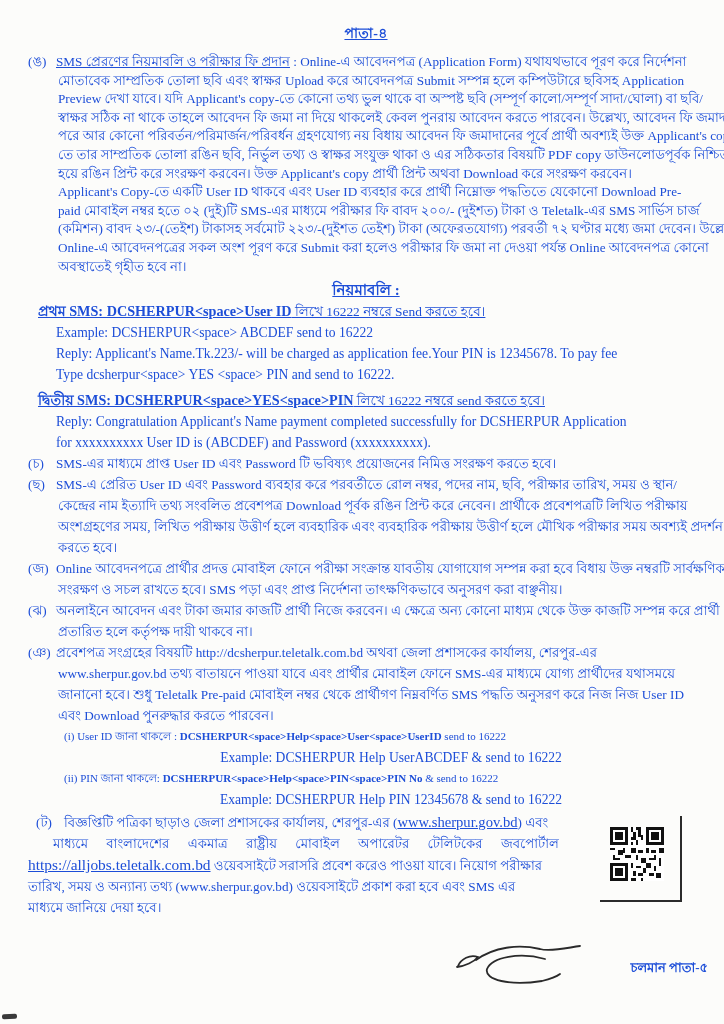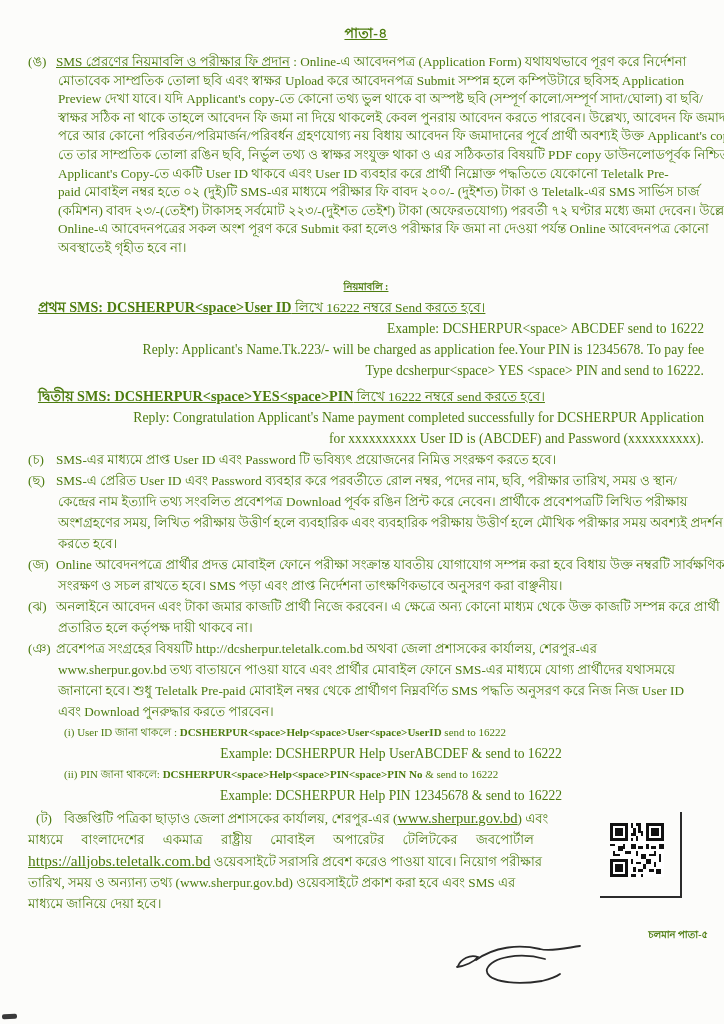--- a/index.html
+++ b/index.html
@@ -1,61 +1,61 @@
 <!DOCTYPE html>
 <html><head>
 <meta charset="utf-8">
 <style>
   html,body{margin:0;padding:0;background:#e8e8e8;}
   .page{
     position:relative;
     width:724px;height:1024px;
     background:#fcfcfa;
     font-family:"Liberation Serif","DejaVu Serif",serif;
-    color:#4d7c0f;
+    color:#1d4ed8;
     overflow:hidden;
     margin:0 auto;
   }
   .content{position:absolute;top:22px;left:28px;width:676px;}
   .hdr{
     text-align:center;font-weight:700;font-size:14px;
     text-decoration:underline;margin-bottom:7px;letter-spacing:.3px;
   }
   .ln{font-size:13.2px;line-height:18.6px;white-space:nowrap;}
   .rules .ln,.itm .ln,.help-block .ln,.ta-wrap .ln{line-height:21px;}
   .ind{padding-left:30px;}
   .marker{display:inline-block;min-width:28px;}
   .u{text-decoration:underline;}
   .b{font-weight:700;}
   .center-head{
-    text-align:center;font-weight:700;font-size:10px;line-height:21px;
-    margin-top:18px;
+    text-align:center;font-weight:700;font-size:15px;line-height:21px;
+    margin-top:4px;
   }
   .center-head span{text-decoration:underline;}
   .sms-line{padding-left:10px;font-size:13.4px;text-decoration:underline;}
   .sms-line .b{font-size:14.2px;}
-  .ind2{padding-left:28px;font-size:13.6px;text-align:right;}
+  .ind2{padding-left:28px;font-size:13.6px;}
   .gap6{margin-top:5px;}
   .help-line{padding-left:36px;font-size:11px;}
   .help-ex{padding-left:50px;font-size:13.6px;text-align:center;}
   .lat{font-size:14.6px;}
   .lat-big{font-size:15.4px;}
   .ta-wrap{position:relative;margin-top:2px;font-family:Liberation Serif, serif;}
   .ta-wrap .ln{max-width:575px;}
   .ta-first{padding-left:8px;}
-  .jspace{word-spacing:15px;}
+  .jspace{word-spacing:15px;margin-left:25px;}
   .qr-box{position:absolute;left:582px;top:14px;width:54px;height:56px;}
   .corner-bracket{
     position:absolute;left:572px;top:4px;width:80px;height:84px;
     border-right:2px solid #2b2b2b;border-bottom:2px solid #2b2b2b;
   }
   .signature{position:absolute;left:448px;top:936px;width:140px;height:56px;}
   .page-footer{
-    position:absolute;right:16px;top:927px;
-    font-size:10px;font-weight:600;text-align:center;
+    position:absolute;right:16px;top:958px;
+    font-size:13px;font-weight:600;text-align:center;
   }
   .smudge{
     position:absolute;left:2px;top:1014px;width:15px;height:5px;
     background:#3a3a3a;border-radius:2px;transform:rotate(-2deg);
   }
 </style>
 </head>
 <body>
 
 <div class="page">
@@ -65,21 +65,22 @@
 
     <div class="sec-e">
       <div class="ln">
         <span class="marker">(ঙ)</span><span class="u">SMS প্রেরণের নিয়মাবলি ও পরীক্ষার ফি প্রদান</span><span> : Online-এ আবেদনপত্র (Application Form) যথাযথভাবে পূরণ করে নির্দেশনা</span>
       </div>
       <div class="ln ind">মোতাবেক সাম্প্রতিক তোলা ছবি এবং স্বাক্ষর Upload করে আবেদনপত্র Submit সম্পন্ন হলে কম্পিউটারে ছবিসহ Application</div>
       <div class="ln ind">Preview দেখা যাবে। যদি Applicant's copy-তে কোনো তথ্য ভুল থাকে বা অস্পষ্ট ছবি (সম্পূর্ণ কালো/সম্পূর্ণ সাদা/ঘোলা) বা ছবি/</div>
       <div class="ln ind">স্বাক্ষর সঠিক না থাকে তাহলে আবেদন ফি জমা না দিয়ে থাকলেই কেবল পুনরায় আবেদন করতে পারবেন। উল্লেখ্য, আবেদন ফি জমাদানের</div>
       <div class="ln ind">পরে আর কোনো পরিবর্তন/পরিমার্জন/পরিবর্ধন গ্রহণযোগ্য নয় বিধায় আবেদন ফি জমাদানের পূর্বে প্রার্থী অবশ্যই উক্ত Applicant's copy-</div>
       <div class="ln ind">তে তার সাম্প্রতিক তোলা রঙিন ছবি, নির্ভুল তথ্য ও স্বাক্ষর সংযুক্ত থাকা ও এর সঠিকতার বিষয়টি PDF copy ডাউনলোডপূর্বক নিশ্চিত</div>
-      <div class="ln ind">Applicant's Copy-তে একটি User ID থাকবে এবং User ID ব্যবহার করে প্রার্থী নিম্নোক্ত পদ্ধতিতে যেকোনো Teletalk Pre-</div>
+      <div class="ln ind">হয়ে রঙিন প্রিন্ট করে সংরক্ষণ করবেন। উক্ত Applicant's copy প্রার্থী প্রিন্ট অথবা Download করে সংরক্ষণ করবেন।</div>
+      <div class="ln ind">Applicant's Copy-তে একটি User ID থাকবে এবং User ID ব্যবহার করে প্রার্থী নিম্নোক্ত পদ্ধতিতে যেকোনো Download Pre-</div>
       <div class="ln ind">paid মোবাইল নম্বর হতে ০২ (দুই)টি SMS-এর মাধ্যমে পরীক্ষার ফি বাবদ ২০০/- (দুইশত) টাকা ও Teletalk-এর SMS সার্ভিস চার্জ</div>
       <div class="ln ind">(কমিশন) বাবদ ২৩/-(তেইশ) টাকাসহ সর্বমোট ২২৩/-(দুইশত তেইশ) টাকা (অফেরতযোগ্য) পরবর্তী ৭২ ঘণ্টার মধ্যে জমা দেবেন। উল্লেখ্য,</div>
       <div class="ln ind">Online-এ আবেদনপত্রের সকল অংশ পূরণ করে Submit করা হলেও পরীক্ষার ফি জমা না দেওয়া পর্যন্ত Online আবেদনপত্র কোনো</div>
       <div class="ln ind">অবস্থাতেই গৃহীত হবে না।</div>
     </div>
 
     <div class="rules">
       <div class="center-head"><span>নিয়মাবলি :</span></div>
 
       <div class="ln sms-line">

